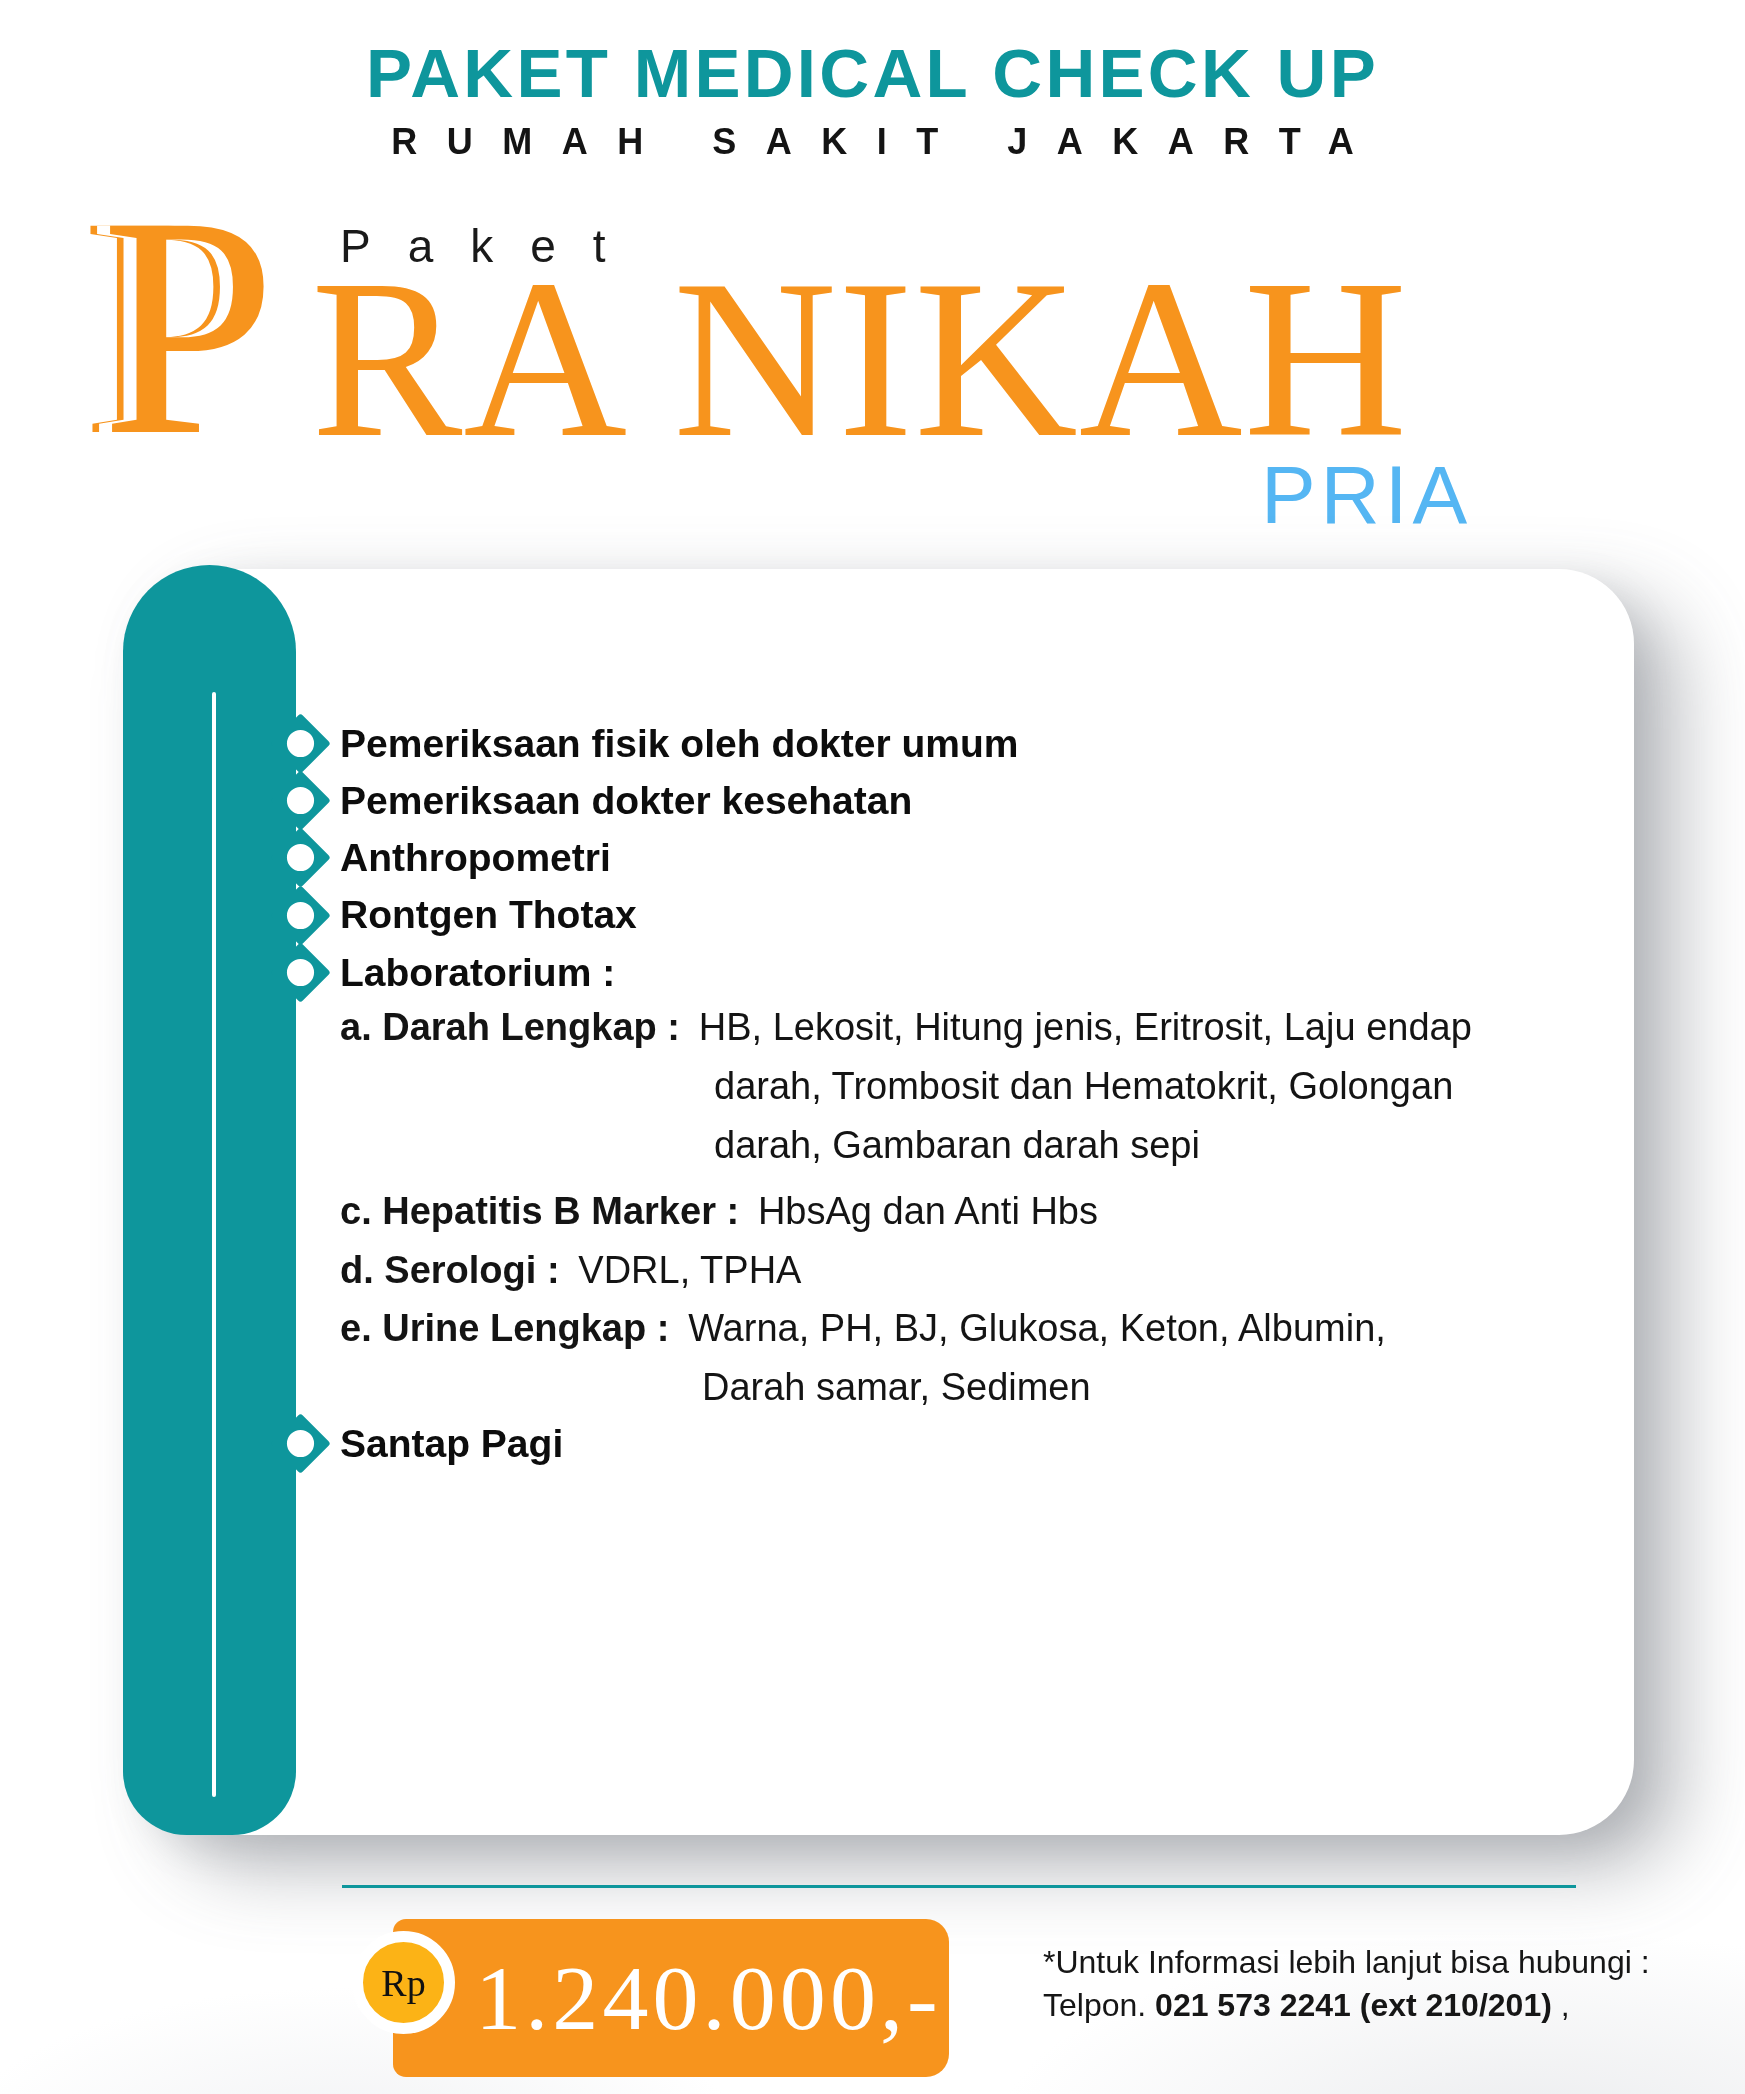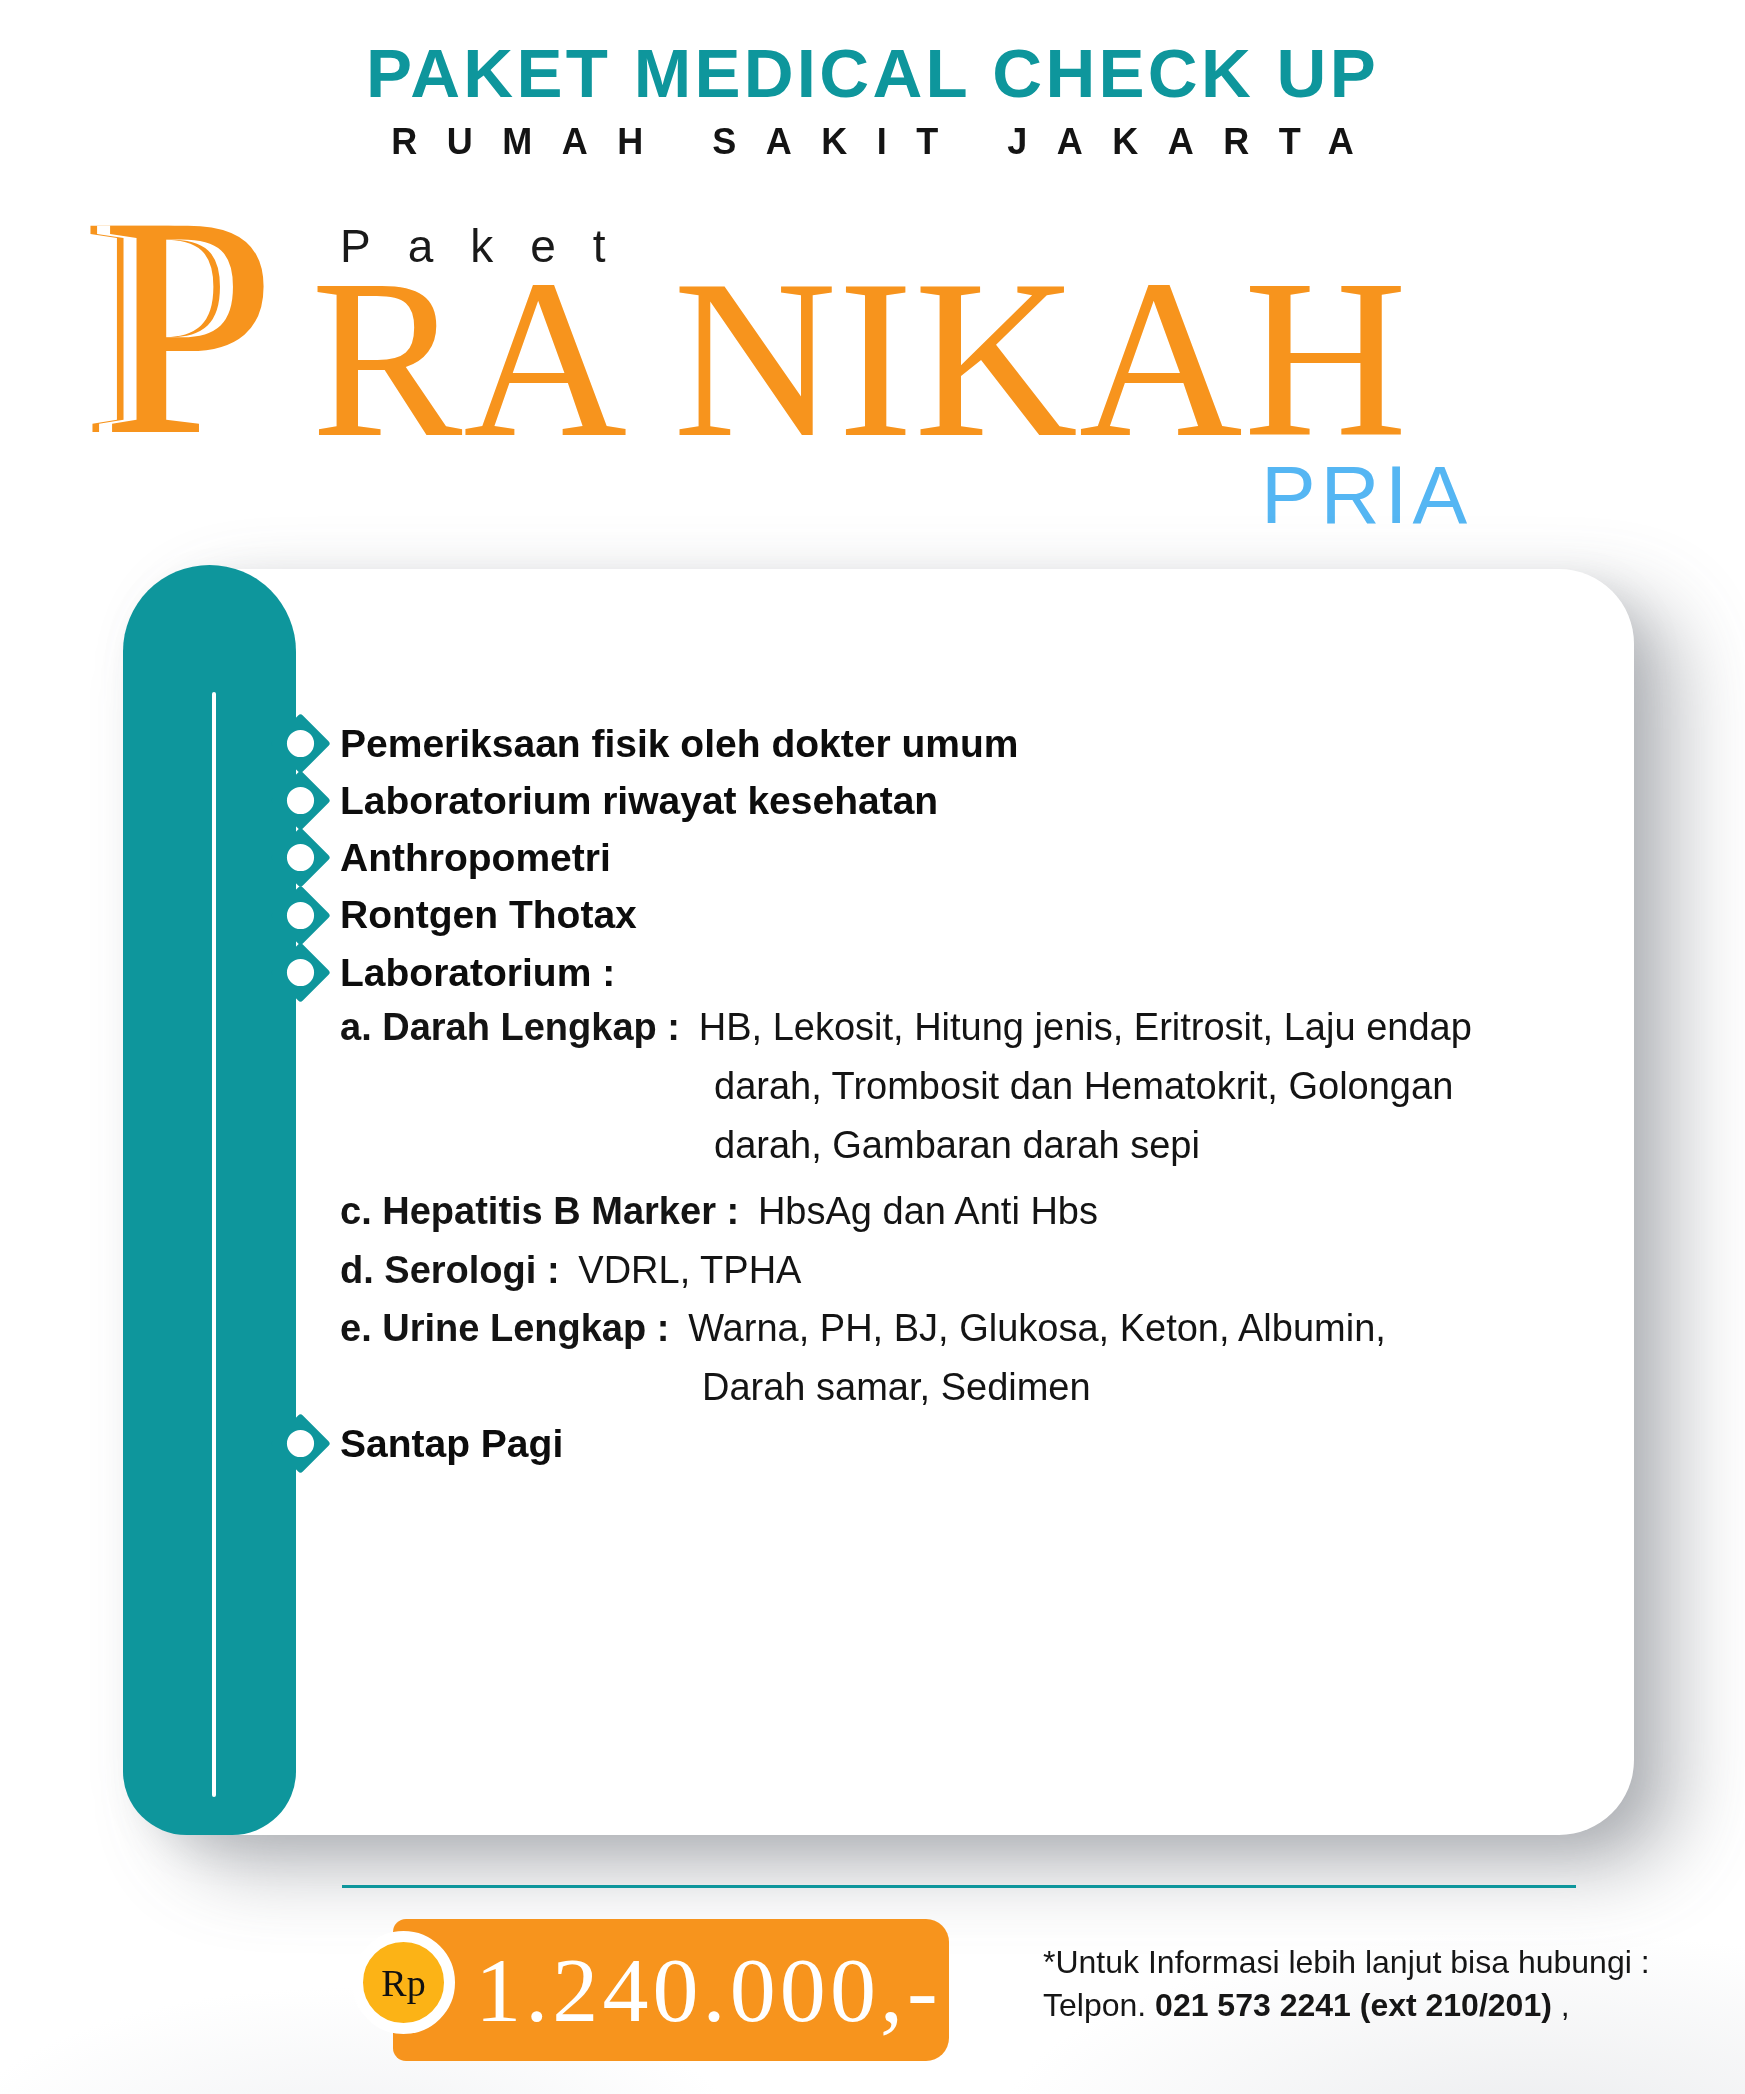--- a/index.html
+++ b/index.html
@@ -71,21 +71,21 @@
     font-size:38px;color:#141414;white-space:nowrap;
   }
   .detail b{font-weight:bold;margin-right:8.2px;}
   .cont{left:714px;}
   
   .divider{
     position:absolute;left:342px;top:1885px;width:1234px;height:3.3px;
     background:var(--c-teal,#0e969c);
   }
   .ribbon{
-    position:absolute;left:393px;top:1919px;width:556px;height:142px;
+    position:absolute;left:393px;top:1919px;width:556px;height:158px;
     background:var(--c-orange,#f7941d);
     border-radius:13px 23px 23px 13px;
     display:flex;align-items:center;justify-content:center;padding-left:75px;
     box-sizing:border-box;
   }
   .price{
     font-family:"Liberation Serif",serif;font-size:92px;letter-spacing:4.1px;
     color:#ffffff;white-space:nowrap;
   }
   .rp-circle{
@@ -117,21 +117,21 @@
   <div class="bar-line"></div>
 
   <div class="bullet" style="top:722px"></div>
   <div class="bullet" style="top:779px"></div>
   <div class="bullet" style="top:836px"></div>
   <div class="bullet" style="top:894px"></div>
   <div class="bullet" style="top:951px"></div>
   <div class="bullet" style="top:1422px"></div>
 
   <div class="item" style="top:714px">Pemeriksaan fisik oleh dokter umum</div>
-  <div class="item" style="top:771px">Laboratorium riwayat kesehatan</div>
+  <div class="item" style="top:771px">Pemeriksaan dokter kesehatan</div>
   <div class="item" style="top:828px">Anthropometri</div>
   <div class="item" style="top:885px">Rontgen Thotax</div>
   <div class="item" style="top:943px">Laboratorium :</div>
 
   <div class="detail" style="top:998px"><b>a. Darah Lengkap :</b> <span>HB, Lekosit, Hitung jenis, Eritrosit, Laju endap</span></div>
   <div class="detail cont" style="top:1057px">darah, Trombosit dan Hematokrit, Golongan</div>
   <div class="detail cont" style="top:1116px">darah, Gambaran darah sepi</div>
 
   <div class="detail" style="top:1182px"><b>c. Hepatitis B Marker :</b> <span>HbsAg dan Anti Hbs</span></div>
   <div class="detail" style="top:1241px"><b>d. Serologi :</b> <span>VDRL, TPHA</span></div>

